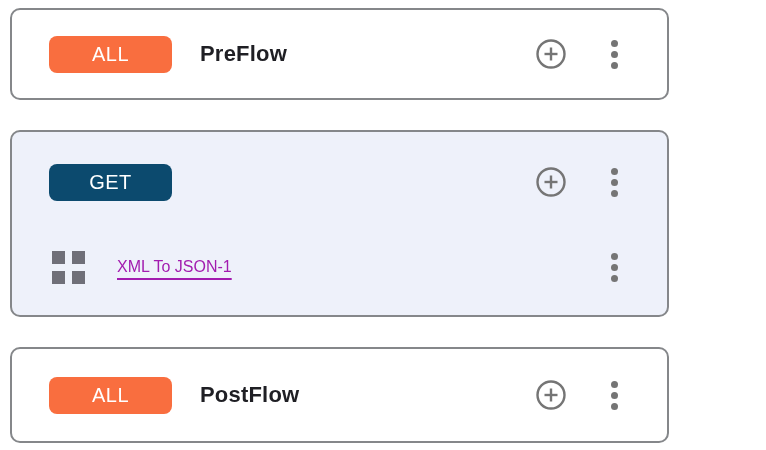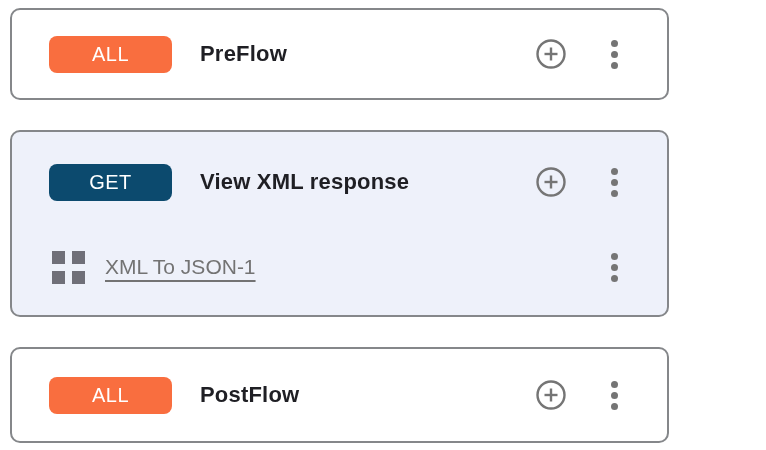--- a/index.html
+++ b/index.html
@@ -96,23 +96,23 @@
   .drag-handle {
     display: grid;
     grid-template-columns: 13px 13px;
     grid-template-rows: 13px 13px;
     gap: 7px;
     cursor: grab;
     flex: none;
   }
   .drag-handle i { background: #6f6f78; display: block; }
   .policy-link {
-    margin-left: 20px;
-    font-size: 21px;
-    color: #737373;
+    margin-left: 32px;
+    font-size: 16px;
+    color: #a21caf;
     text-decoration: underline;
     text-decoration-thickness: 2px;
     text-underline-offset: 6px;
     cursor: pointer;
     white-space: nowrap;
   }
   .policy-row .actions { gap: 0; }
 </style>
 </head>
 <body>
@@ -136,21 +136,20 @@
             <i></i>
             <i></i>
           </button>
       </span>
     </div>
   </div>
 
   <div class="card card-2 highlight">
     <div class="header-row">
       <span class="badge get">GET</span>
-      <span class="flow-title">View XML response</span>
       <span class="actions">
         <button class="icon-btn">
           <svg width="32" height="32" viewBox="0 0 32 32">
             <circle cx="16" cy="16" r="13.5" fill="none" stroke="#757575" stroke-width="2.4"></circle>
             <line x1="9.5" y1="16" x2="22.5" y2="16" stroke="#757575" stroke-width="2.4"></line>
             <line x1="16" y1="9.5" x2="16" y2="22.5" stroke="#757575" stroke-width="2.4"></line>
           </svg>
         </button>
         <button class="icon-btn kebab">
             <i></i>

